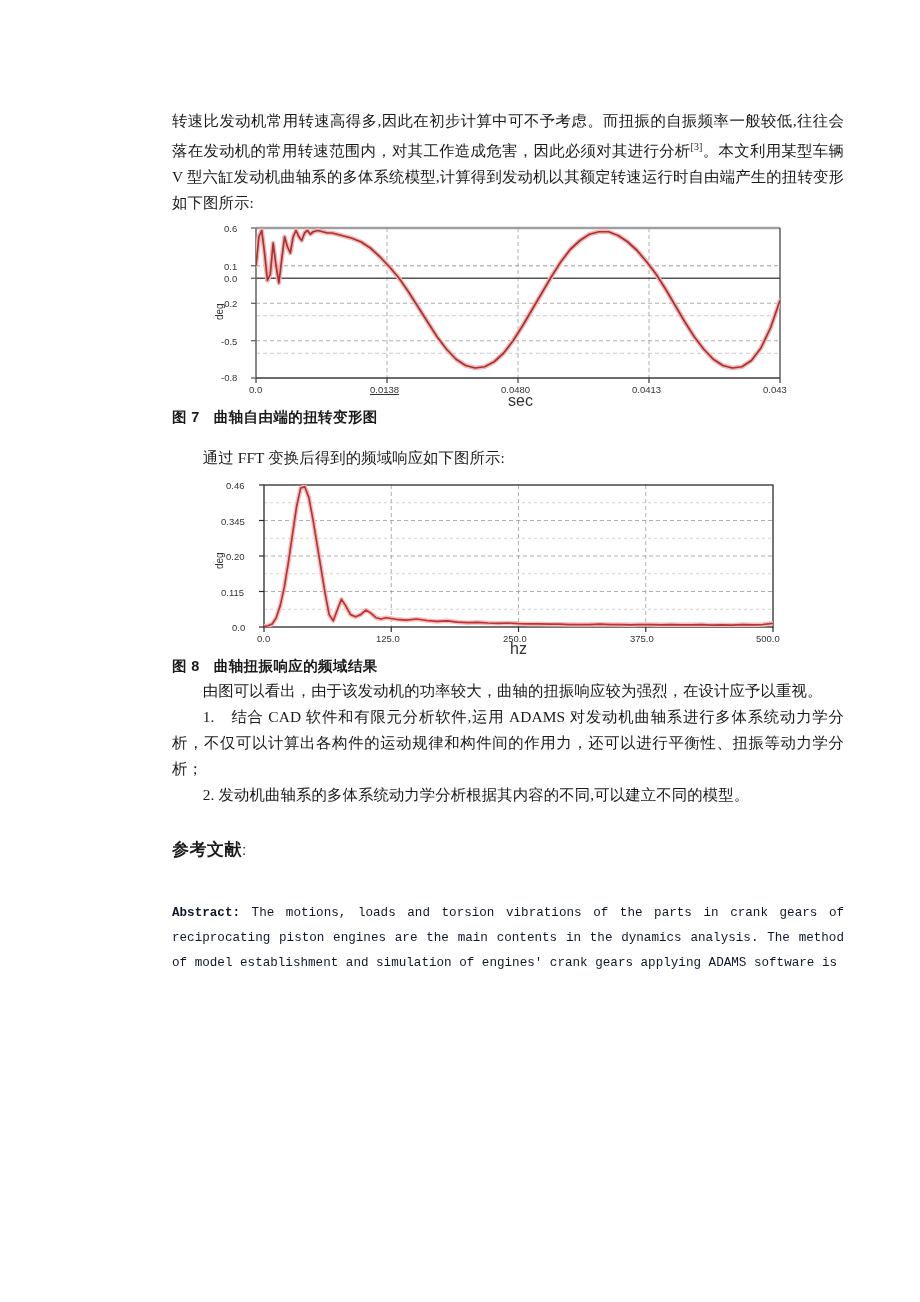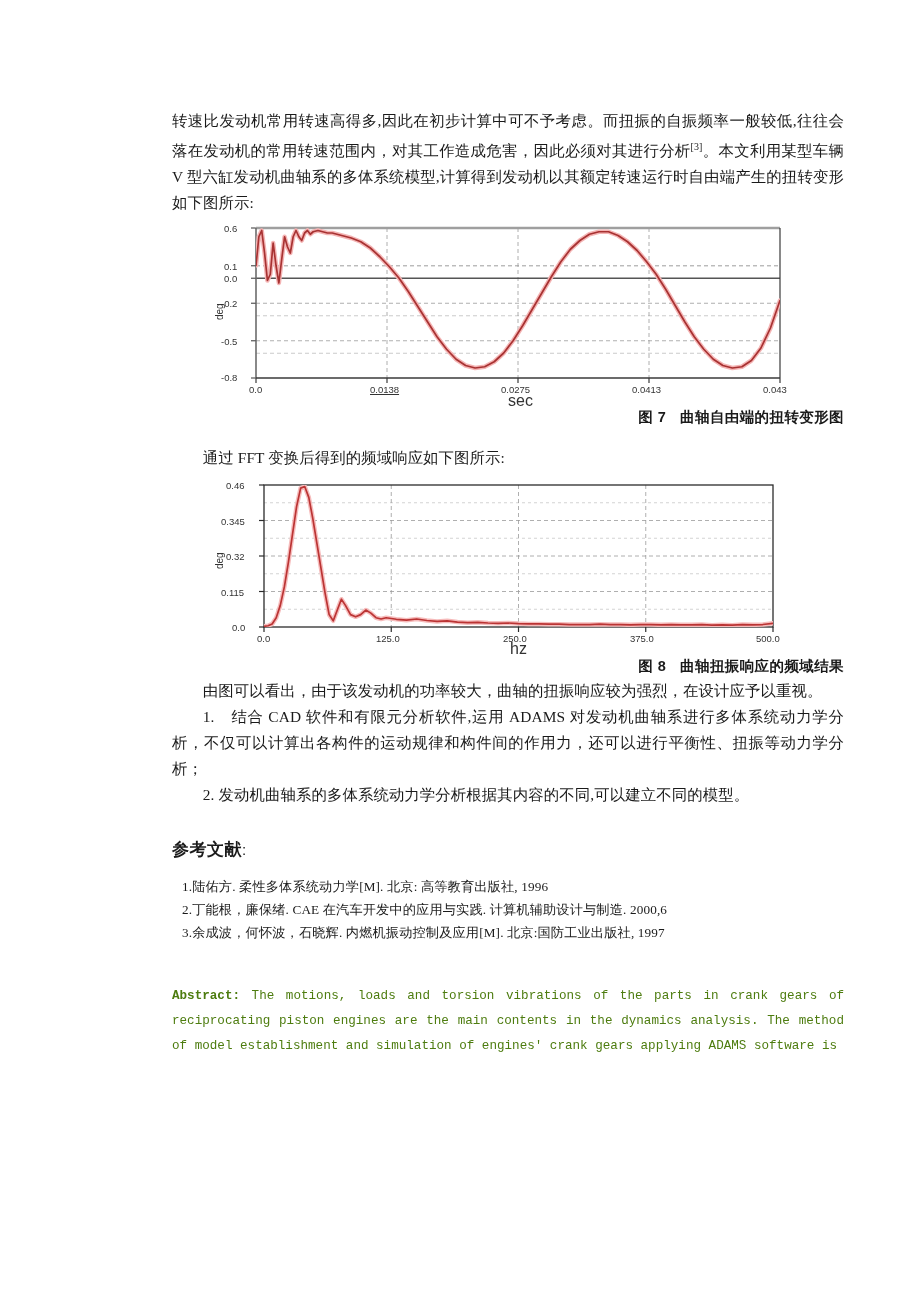--- a/index.html
+++ b/index.html
@@ -41,21 +41,21 @@
   sup.ref { font-size: 10px; vertical-align: super; }
 
   
   .figure-block { margin-top: 6px; }
   .chart-wrap {
     position: relative;
     margin: 0 auto;
     background: #ffffff;
   }
   .chart-caption {
-    text-align: right;
+    text-align: left;
     font-size: 14.5px;
     font-weight: bold;
     font-family: "Liberation Sans", "DejaVu Sans", sans-serif;
     letter-spacing: 0.4px;
     margin-top: 6px;
   }
   .caption-num { margin-right: 14px; }
   .tick-label {
     position: absolute;
     font-family: "Liberation Sans", "DejaVu Sans", sans-serif;
@@ -108,21 +108,21 @@
     font-family: "Liberation Serif", "DejaVu Serif", serif;
     letter-spacing: 0.15px;
   }
 
   .abstract {
     margin-top: 40px;
     font-family: "Liberation Mono", "DejaVu Sans Mono", monospace;
     font-size: 12.6px;
     line-height: 25px;
     text-align: justify;
-    color: #4d7c0f;
+    color: #0f172a;
   }
   .abstract b { font-weight: bold; }
   .spacer-md { height: 18px; }
 </style>
 </head>
 <body>
 
 <div class="page">
   <div class="content">
 
@@ -199,21 +199,21 @@
         <div class="tick-label" style="left:13px; top:76px;">-0.2</div>
         <div class="tick-label" style="left:13px; top:113.5px;">-0.5</div>
         <div class="tick-label" style="left:13px; top:150px;">-0.8</div>
 
         
         <div class="ylabel-rot" style="left:6px; top:98px;">deg</div>
 
         
         <div class="tick-label" style="left:41px;  top:162px;">0.0</div>
         <div class="tick-label" style="left:162px; top:162px;text-decoration:underline;">0.0138</div>
-        <div class="tick-label" style="left:293px; top:162px;">0.0275</div>
+        <div class="tick-label" style="left:293px; top:162px;">0.0480</div>
         <div class="tick-label" style="left:424px; top:162px;">0.0413</div>
         <div class="tick-label" style="left:555px; top:162px;">0.043</div>
 
         
         <div class="xlabel-txt" style="left:300px; top:170px;">sec</div>
       </div>
 
       <div class="chart-caption">
         <span class="caption-num">图 7</span><span>曲轴自由端的扭转变形图</span>
       </div>
@@ -274,21 +274,21 @@
 
           <g clip-path="url(#clip8)">
             <polyline id="fig8-halo" fill="none" stroke="#f6bcbc" stroke-width="4.5" stroke-linejoin="round" stroke-linecap="round" points="56.00,149.38 60.07,148.77 64.14,146.91 68.22,140.74 72.29,128.39 76.36,109.87 80.43,85.17 84.50,57.39 88.58,29.61 92.65,11.09 96.72,9.54 100.79,20.35 104.86,41.96 108.94,66.65 113.01,91.35 117.08,116.04 121.15,137.65 125.22,143.83 129.30,133.02 133.37,122.22 137.44,128.39 142.53,137.65 147.62,139.81 152.71,137.65 157.80,133.02 162.89,136.11 167.98,140.74 173.07,141.97 178.16,140.74 188.34,142.28 198.52,143.21 208.70,141.97 218.88,143.52 229.06,144.44 239.24,143.83 249.42,145.06 259.60,145.68 269.78,145.37 279.96,145.99 290.14,146.30 300.32,145.99 310.50,146.60 320.68,146.91 330.86,146.91 341.04,147.22 351.22,147.22 361.40,147.53 371.58,147.53 381.76,147.53 391.94,147.22 402.12,147.53 412.30,147.53 422.48,147.84 432.66,147.53 442.84,147.53 453.02,147.84 463.20,147.53 473.38,147.84 483.56,147.84 493.74,147.53 503.92,148.15 514.10,147.84 524.28,148.15 534.46,147.53 544.64,147.84 554.82,147.53 565.00,146.30"></polyline>
             <polyline id="fig8-line" fill="none" stroke="#bb3434" stroke-width="1.7" stroke-linejoin="round" stroke-linecap="round" points="56.00,149.38 60.07,148.77 64.14,146.91 68.22,140.74 72.29,128.39 76.36,109.87 80.43,85.17 84.50,57.39 88.58,29.61 92.65,11.09 96.72,9.54 100.79,20.35 104.86,41.96 108.94,66.65 113.01,91.35 117.08,116.04 121.15,137.65 125.22,143.83 129.30,133.02 133.37,122.22 137.44,128.39 142.53,137.65 147.62,139.81 152.71,137.65 157.80,133.02 162.89,136.11 167.98,140.74 173.07,141.97 178.16,140.74 188.34,142.28 198.52,143.21 208.70,141.97 218.88,143.52 229.06,144.44 239.24,143.83 249.42,145.06 259.60,145.68 269.78,145.37 279.96,145.99 290.14,146.30 300.32,145.99 310.50,146.60 320.68,146.91 330.86,146.91 341.04,147.22 351.22,147.22 361.40,147.53 371.58,147.53 381.76,147.53 391.94,147.22 402.12,147.53 412.30,147.53 422.48,147.84 432.66,147.53 442.84,147.53 453.02,147.84 463.20,147.53 473.38,147.84 483.56,147.84 493.74,147.53 503.92,148.15 514.10,147.84 524.28,148.15 534.46,147.53 544.64,147.84 554.82,147.53 565.00,146.30"></polyline>
           </g>
         </svg>
 
         
         <div class="tick-label" style="left:18px; top:3px;">0.46</div>
         <div class="tick-label" style="left:13px; top:38.5px;">0.345</div>
-        <div class="tick-label" style="left:18px; top:74px;">0.32</div>
+        <div class="tick-label" style="left:18px; top:74px;">0.20</div>
         <div class="tick-label" style="left:13px; top:109.5px;">0.115</div>
         <div class="tick-label" style="left:24px; top:145px;">0.0</div>
 
         <div class="ylabel-rot" style="left:6px; top:92px;">deg</div>
 
         
         <div class="tick-label" style="left:49px;  top:156px;">0.0</div>
         <div class="tick-label" style="left:168px; top:156px;">125.0</div>
         <div class="tick-label" style="left:295px; top:156px;">250.0</div>
         <div class="tick-label" style="left:422px; top:156px;">375.0</div>
@@ -305,22 +305,17 @@
     <p class="body-text indent" style="margin-top:2px;">由图可以看出，由于该发动机的功率较大，曲轴的扭振响应较为强烈，在设计应予以重视。</p>
 
 
     <p class="body-text indent">1.　结合 CAD 软件和有限元分析软件,运用 ADAMS 对发动机曲轴系进行多体系统动力学分析，不仅可以计算出各构件的运动规律和构件间的作用力，还可以进行平衡性、扭振等动力学分析；</p>
     <p class="body-text indent">2.  发动机曲轴系的多体系统动力学分析根据其内容的不同,可以建立不同的模型。</p>
 
     <h3 class="refs-heading">
       <span>参考文献</span><span class="refs-colon">:</span>
     </h3>
 
-    <ul class="ref-list">
-      <li>1.陆佑方.  柔性多体系统动力学[M].  北京: 高等教育出版社,  1996</li>
-      <li>2.丁能根，廉保绪.  CAE 在汽车开发中的应用与实践.  计算机辅助设计与制造.  2000,6</li>
-      <li>3.余成波，何怀波，石晓辉.  内燃机振动控制及应用[M].  北京:国防工业出版社,  1997</li>
-    </ul>
 
     <p class="abstract"><b>Abstract:</b><span> The motions, loads and torsion vibrations of the parts in crank gears of reciprocating piston engines are the main contents in the dynamics analysis. The method of model establishment and simulation of engines'  crank gears applying ADAMS software is</span></p>
 
   </div>
 </div>
 
 </body></html>

